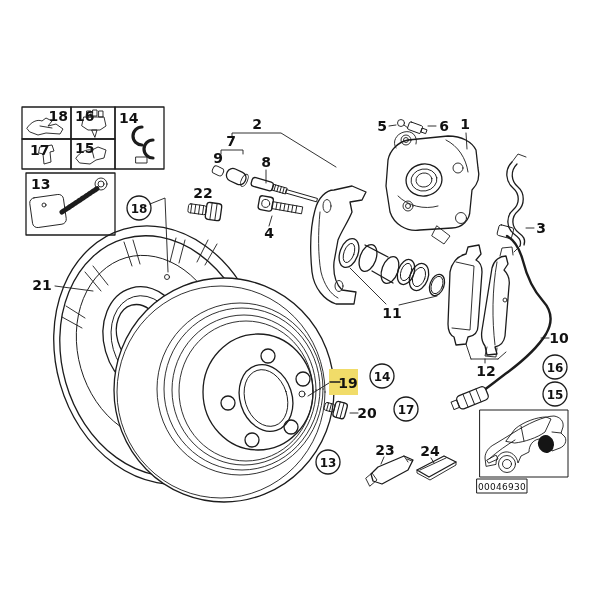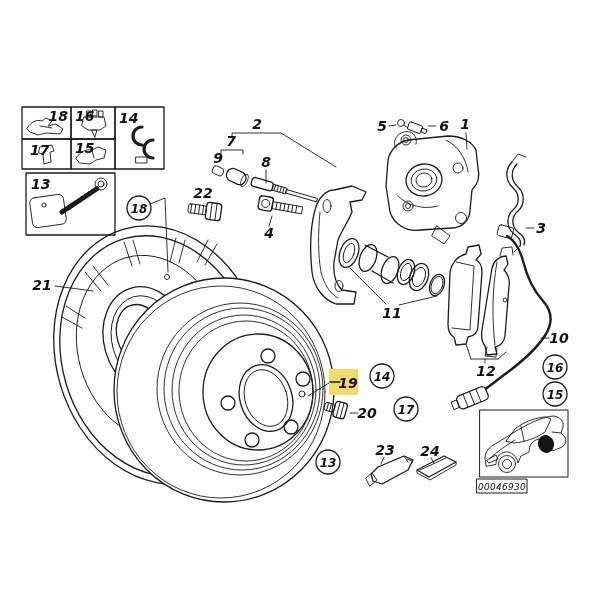--- a/index.html
+++ b/index.html
@@ -1,17 +1,17 @@
 <!DOCTYPE html>
 <html><head>
 <meta charset="utf-8">
 <style>
   html,body{margin:0;padding:0;background:#fff;}
   #stage{position:relative;width:600px;height:600px;background:#ffffff;overflow:hidden;
-         font-family:"DejaVu Sans","Liberation Sans",sans-serif;font-style:italic;}
+         font-family:"DejaVu Sans","Liberation Sans",sans-serif;}
   svg{position:absolute;left:0;top:0;}
   svg text{font-family:"DejaVu Sans","Liberation Sans",sans-serif;fill:#111;}
   .num{font-size:14px;font-weight:bold;}
   .cnum{font-size:12px;font-weight:bold;}
   .code{font-size:9px;font-weight:normal;letter-spacing:0.3px;}
   .ln{stroke:#1c1c1c;fill:none;stroke-width:1.3;stroke-linecap:round;stroke-linejoin:round;}
   .thin{stroke:#1c1c1c;fill:none;stroke-width:0.9;stroke-linecap:round;stroke-linejoin:round;}
   .wire{stroke:#1c1c1c;fill:none;stroke-width:2.4;stroke-linecap:round;}
   .whitefill{fill:#ffffff;}
 </style>

